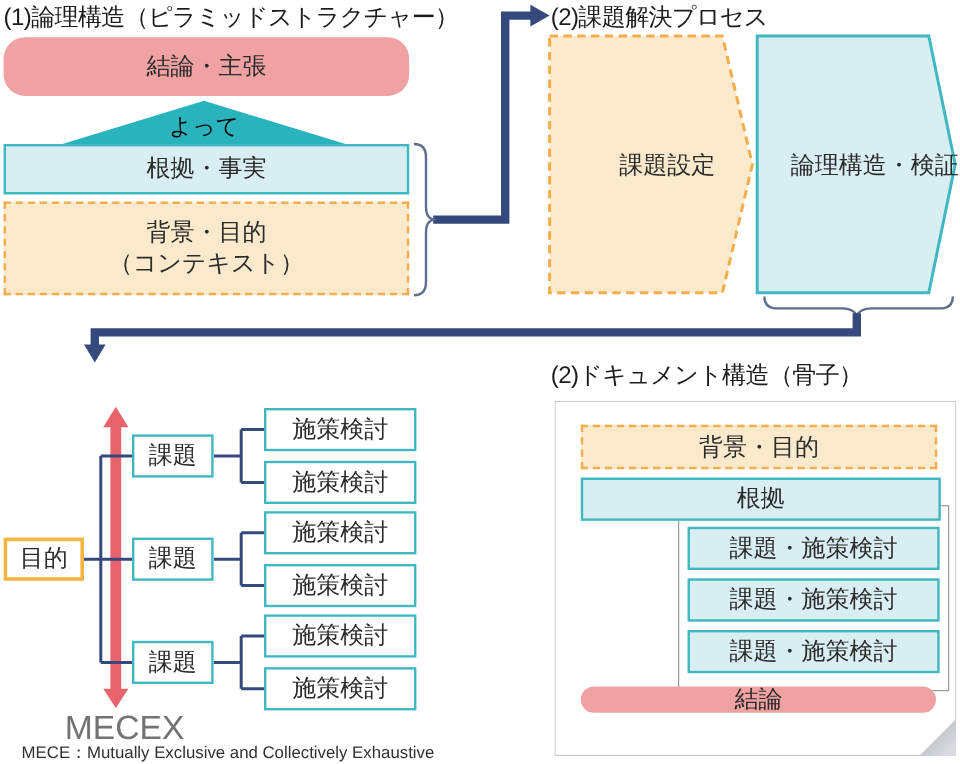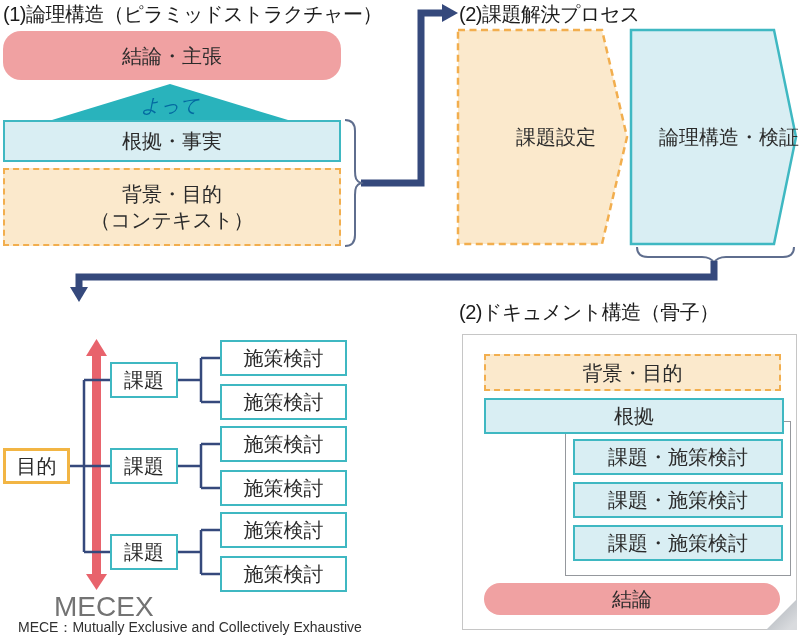--- a/index.html
+++ b/index.html
@@ -19,21 +19,21 @@
     font-size:20px; line-height:26px; white-space:nowrap;
   }
   .pink-pill   { background:#F0A1A2; border-radius:18px; }
   .cyan-box    { background:#D9EEF3; border:2.5px solid #3FB8C2; }
   .white-teal  { background:#ffffff; border:2.5px solid #3FB8C2; }
   .orange-dash { background:#FBE9CC; border:2.5px dashed #F2AE4E; }
   .goal-box    { background:#ffffff; border:3px solid #F2B544; }
   .flex-col    { flex-direction:column; }
   .chev-label  { position:absolute; display:flex; align-items:center; justify-content:center;
                  font-size:20px; white-space:nowrap;padding-left:25px; }
-  .tri-label   { position:absolute; color:#0369a1; font-size:19px; text-align:center;font-style:italic; }
+  .tri-label   { position:absolute; color:#000000; font-size:19px; text-align:center; }
   .doc {
     position:absolute; box-sizing:border-box; background:#ffffff;
     border:1.5px solid #C6C6C6;
     clip-path: polygon(0 0, 100% 0, 100% calc(100% - 30px), calc(100% - 30px) 100%, 0 100%);
   }
   .doc-inner {
     position:absolute; box-sizing:border-box; background:#ffffff;
     border:1.5px solid #95989D;
   }
   .fold {
@@ -114,17 +114,17 @@
 
   <div class="sec-title" style="left:459px;top:299px">(2)ドキュメント構造（骨子）</div>
 
   <div class="doc" style="left:462px;top:334px;width:335px;height:296px">
     <div class="box orange-dash" style="left:21px;top:19px;width:297px;height:37px">背景・目的</div>
     <div class="doc-inner" style="left:102px;top:86px;width:226px;height:155px"></div>
     <div class="box cyan-box" style="left:21px;top:63px;width:300px;height:36px">根拠</div>
     <div class="box cyan-box" style="left:110px;top:104px;width:210px;height:36px">課題・施策検討</div>
     <div class="box cyan-box" style="left:110px;top:147px;width:210px;height:36px">課題・施策検討</div>
     <div class="box cyan-box" style="left:110px;top:190px;width:210px;height:36px">課題・施策検討</div>
-    <div class="box pink-pill" style="left:21px;top:248px;width:296px;height:32px;border-radius:16px">結論</div>
+    <div class="box pink-pill" style="left:21px;top:237px;width:296px;height:22px;border-radius:16px">結論</div>
   </div>
   <div class="fold" style="left:766px;top:599px;width:31px;height:31px"></div>
 
 </div>
 
 </body></html>

